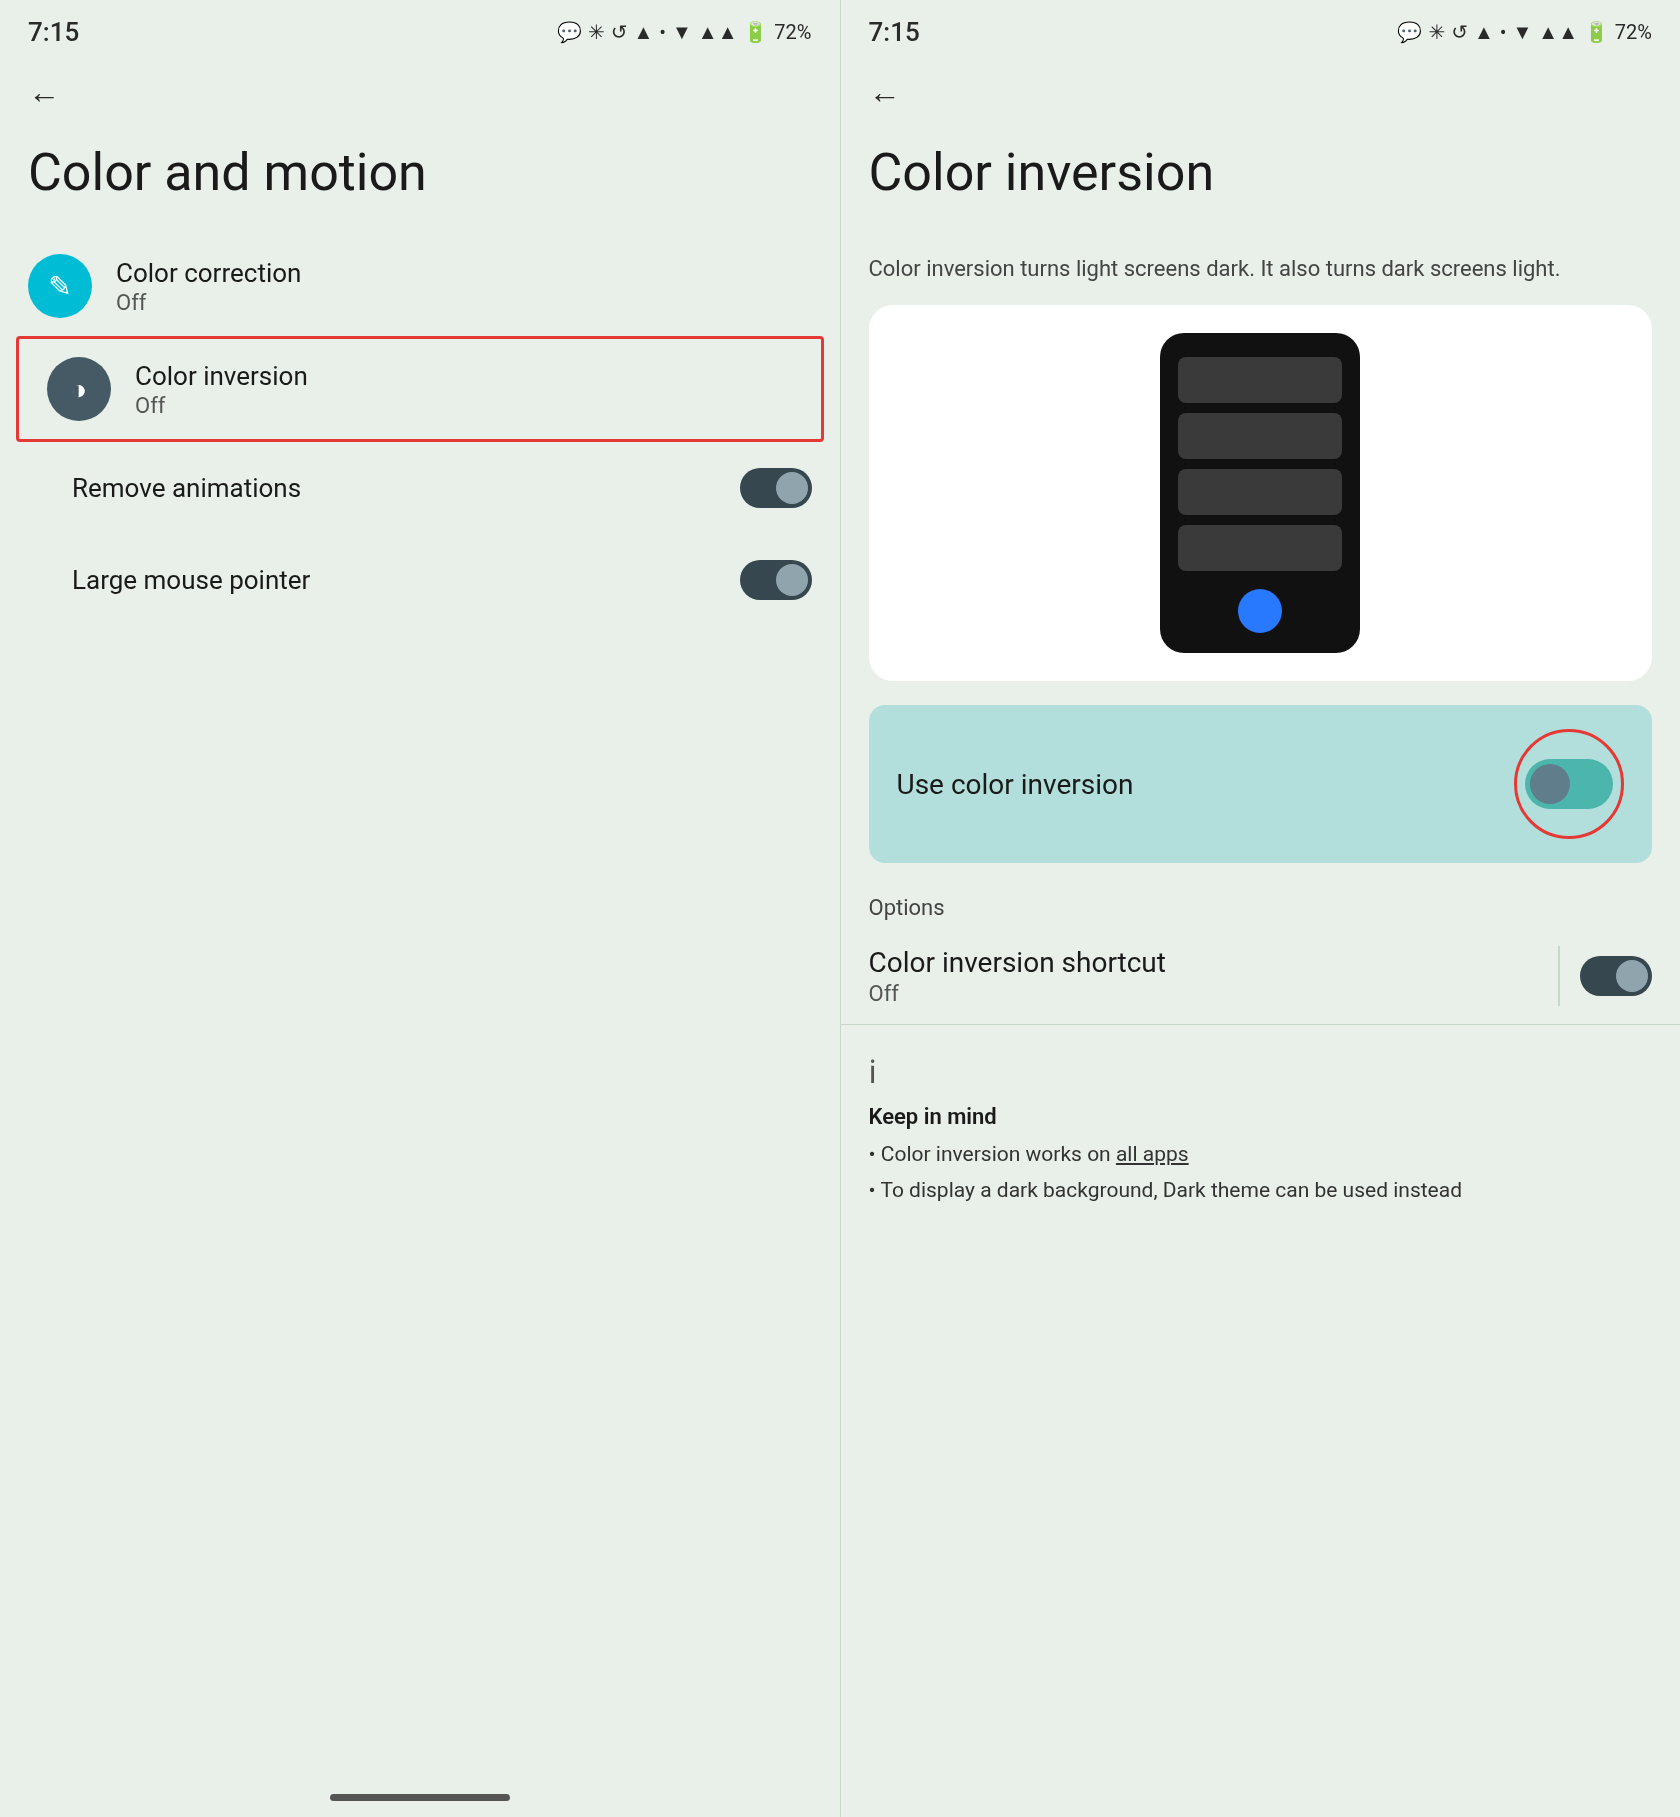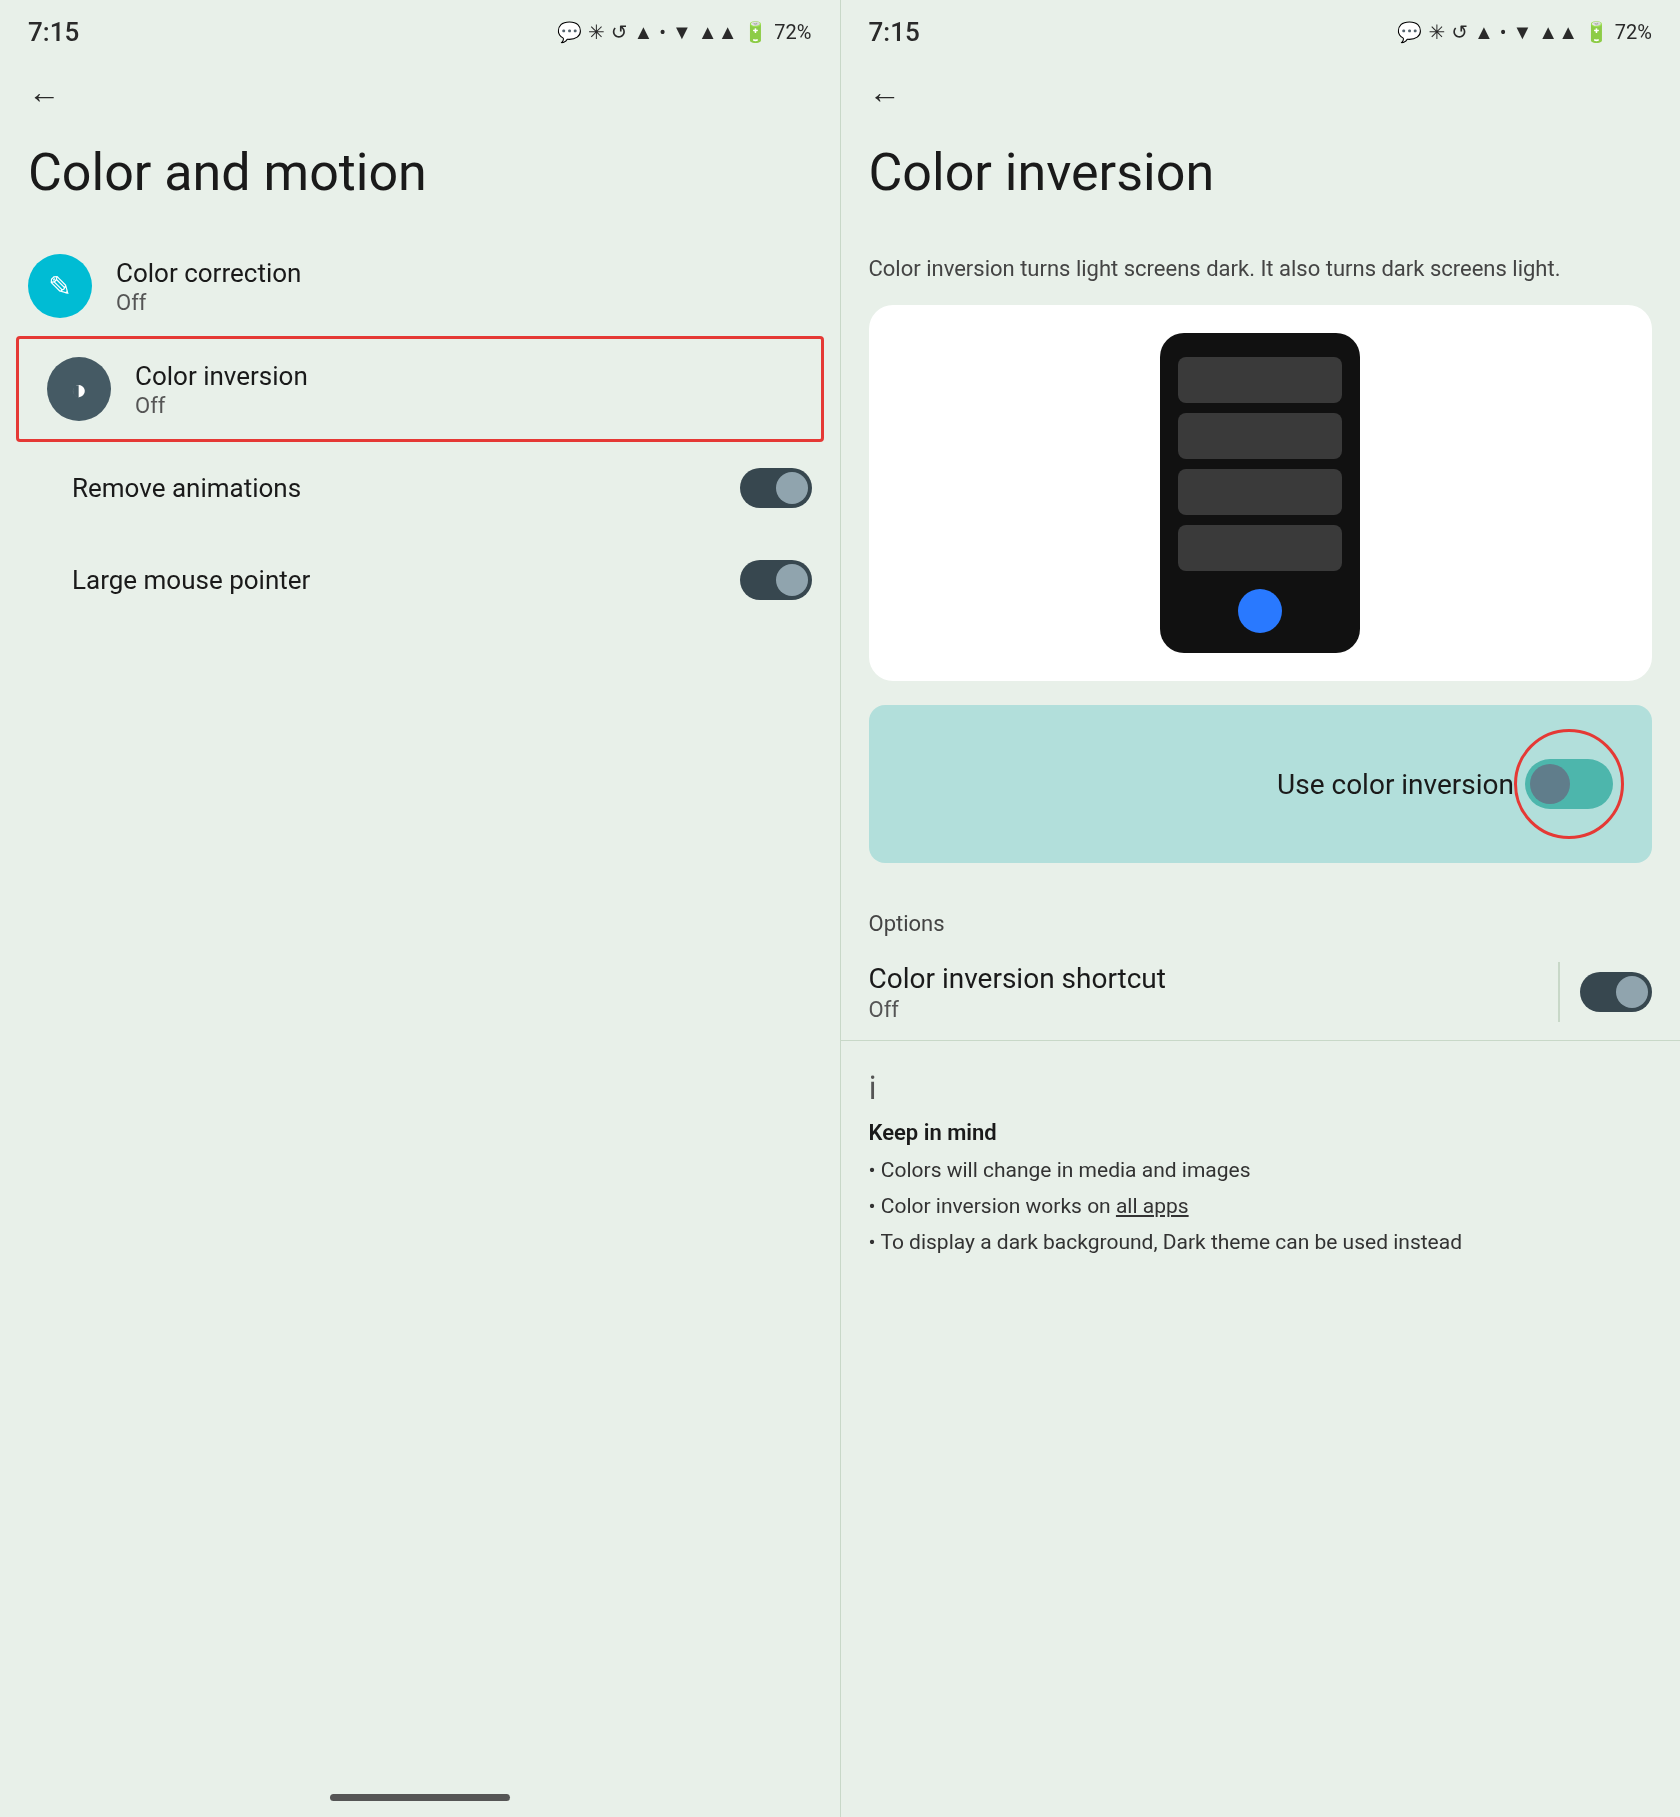--- a/index.html
+++ b/index.html
@@ -229,26 +229,26 @@
       background: #2979ff;
       border-radius: 50%;
       position: absolute;
       bottom: 20px;
       left: 50%;
       transform: translateX(-50%);
     }
 
     
     .color-inversion-row {
-      margin: 0 28px 16px 28px;
+      margin: 0 28px 0 28px;
       background: #b2dfdb;
       border-radius: 16px;
       display: flex;
       align-items: center;
-      justify-content: flex-end;
+      justify-content: space-between;
       padding: 24px 28px;
       position: relative;
     }
 
     .color-inversion-label {
       font-size: 28px;
       color: #1a1a1a;
       font-weight: 400;
     }
 
@@ -467,19 +467,18 @@
     <div class="divider-line"></div>
     <div class="toggle on">
       <div class="toggle-knob"></div>
     </div>
   </div>
 
   <div class="info-section">
     <div class="info-icon">ℹ</div>
     <div class="keep-in-mind">Keep in mind</div>
     <div class="keep-in-mind-items">
-      <div>• Colors will change in media and images</div>
       <div>• Color inversion works on <span class="underline">all apps</span></div>
       <div>• To display a dark background, Dark theme can be used instead</div>
     </div>
   </div>
 
 </div>
 
 </body></html>

